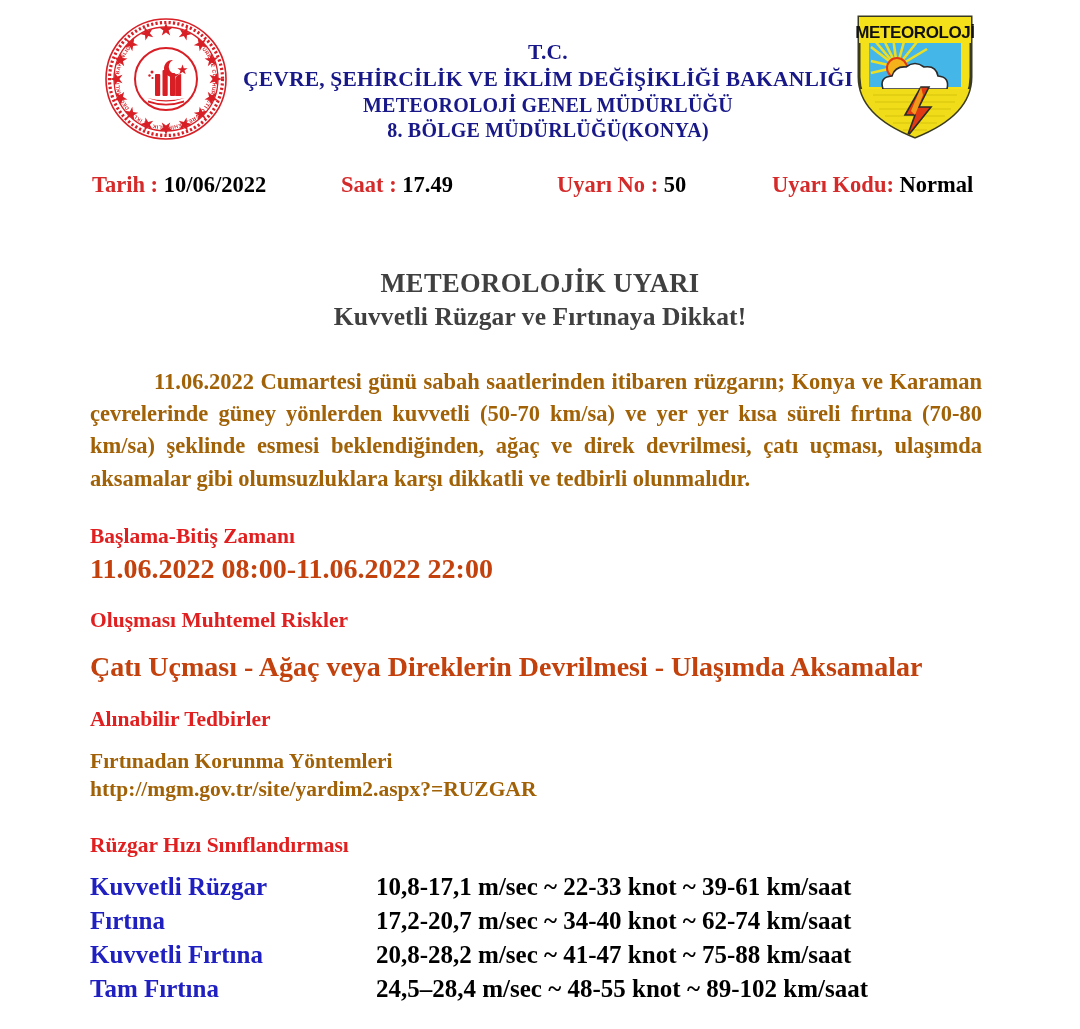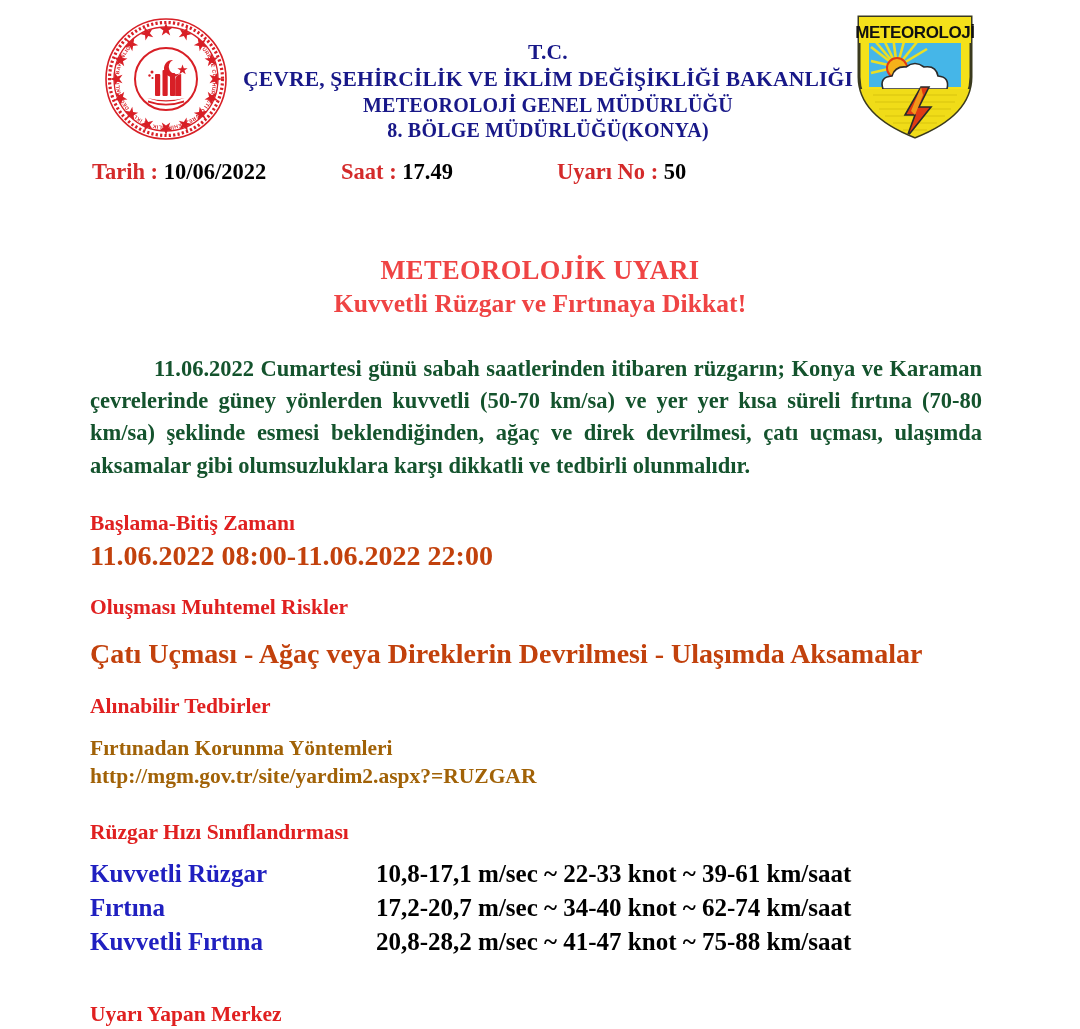--- a/index.html
+++ b/index.html
@@ -55,40 +55,40 @@
   }
   .org-line-1 { font-size: 21.5px; letter-spacing: .2px; }
   .org-line-2 { font-size: 21.5px; letter-spacing: .2px; }
   .org-line-3 { font-size: 20px; letter-spacing: .2px; }
   .org-line-4 { font-size: 20px; letter-spacing: .2px; }
 
   
   .meta-row {
     position: relative;
     height: 46px;
-    margin-top: 9px;
+    margin-top: 22px;
     font-size: 22.5px;
     font-weight: bold;
   }
   .meta-item {
     position: absolute;
     top: 0;
     white-space: nowrap;
   }
   .meta-item .lbl { color: #d42a2a; }
   .meta-item .val { color: #000000; }
   .meta-date    { left: 92px; }
   .meta-time    { left: 341px; }
   .meta-no      { left: 557px; }
   .meta-code    { left: 772px; }
 
   
   .warning-title {
     text-align: center;
-    color: #ef4444;
+    color: #404040;
     font-weight: bold;
     margin-top: 48px;
     line-height: 1.30;
   }
   .warning-title .t1 {
     font-size: 26.5px;
     letter-spacing: .4px;
   }
   .warning-title .t2 {
     font-size: 25.5px;
@@ -98,21 +98,21 @@
 
   
   .body-par {
     margin: 32px 98px 0 90px;
     text-align: justify;
     text-justify: inter-word;
     font-size: 22.5px;
     font-weight: bold;
     line-height: 1.44;
     text-indent: 64px;
-    color: #14532d;
+    color: #a16207;
   }
 
   
   .sections {
     margin-left: 90px;
     margin-top: 28px;
   }
   .sec-head {
     color: #e02020;
     font-weight: bold;
@@ -279,20 +279,23 @@
   <div class="meta-row">
     <div class="meta-item meta-date">
       <span class="lbl">Tarih : </span><span class="val">10/06/2022</span>
     </div>
     <div class="meta-item meta-time">
       <span class="lbl">Saat : </span><span class="val">17.49</span>
     </div>
     <div class="meta-item meta-no">
       <span class="lbl">Uyarı No : </span><span class="val">50</span>
     </div>
+    <div class="meta-item meta-code">
+      <span class="lbl">Uyarı Kodu: </span><span class="val">Normal</span>
+    </div>
   </div>
 
   <div class="warning-title">
     <div class="t1">METEOROLOJİK UYARI</div>
     <div class="t2">Kuvvetli Rüzgar ve Fırtınaya Dikkat!</div>
   </div>
 
   <p class="body-par">11.06.2022 Cumartesi günü sabah saatlerinden itibaren rüzgarın; Konya ve Karaman çevrelerinde güney yönlerden kuvvetli (50-70 km/sa) ve yer yer kısa süreli fırtına (70-80 km/sa) şeklinde esmesi beklendiğinden, ağaç ve direk devrilmesi, çatı uçması, ulaşımda aksamalar gibi olumsuzluklara karşı dikkatli ve tedbirli olunmalıdır.</p>
 
   <div class="sections">
@@ -324,20 +327,24 @@
           <td class="wval">10,8-17,1 m/sec ~ 22-33 knot ~ 39-61 km/saat</td>
         </tr>
         <tr>
           <td class="wname">Fırtına</td>
           <td class="wval">17,2-20,7 m/sec ~ 34-40 knot ~ 62-74 km/saat</td>
         </tr>
         <tr>
           <td class="wname">Kuvvetli Fırtına</td>
           <td class="wval">20,8-28,2 m/sec ~ 41-47 knot ~ 75-88 km/saat</td>
         </tr>
+        <tr>
+          <td class="wname">Tam Fırtına</td>
+          <td class="wval">24,5–28,4 m/sec ~ 48-55 knot ~ 89-102 km/saat</td>
+        </tr>
       </tbody>
     </table>
 
     <div class="gap-xl"></div>
 
     <div class="sec-head">Uyarı Yapan Merkez</div>
 
   </div>
 </div>
 

